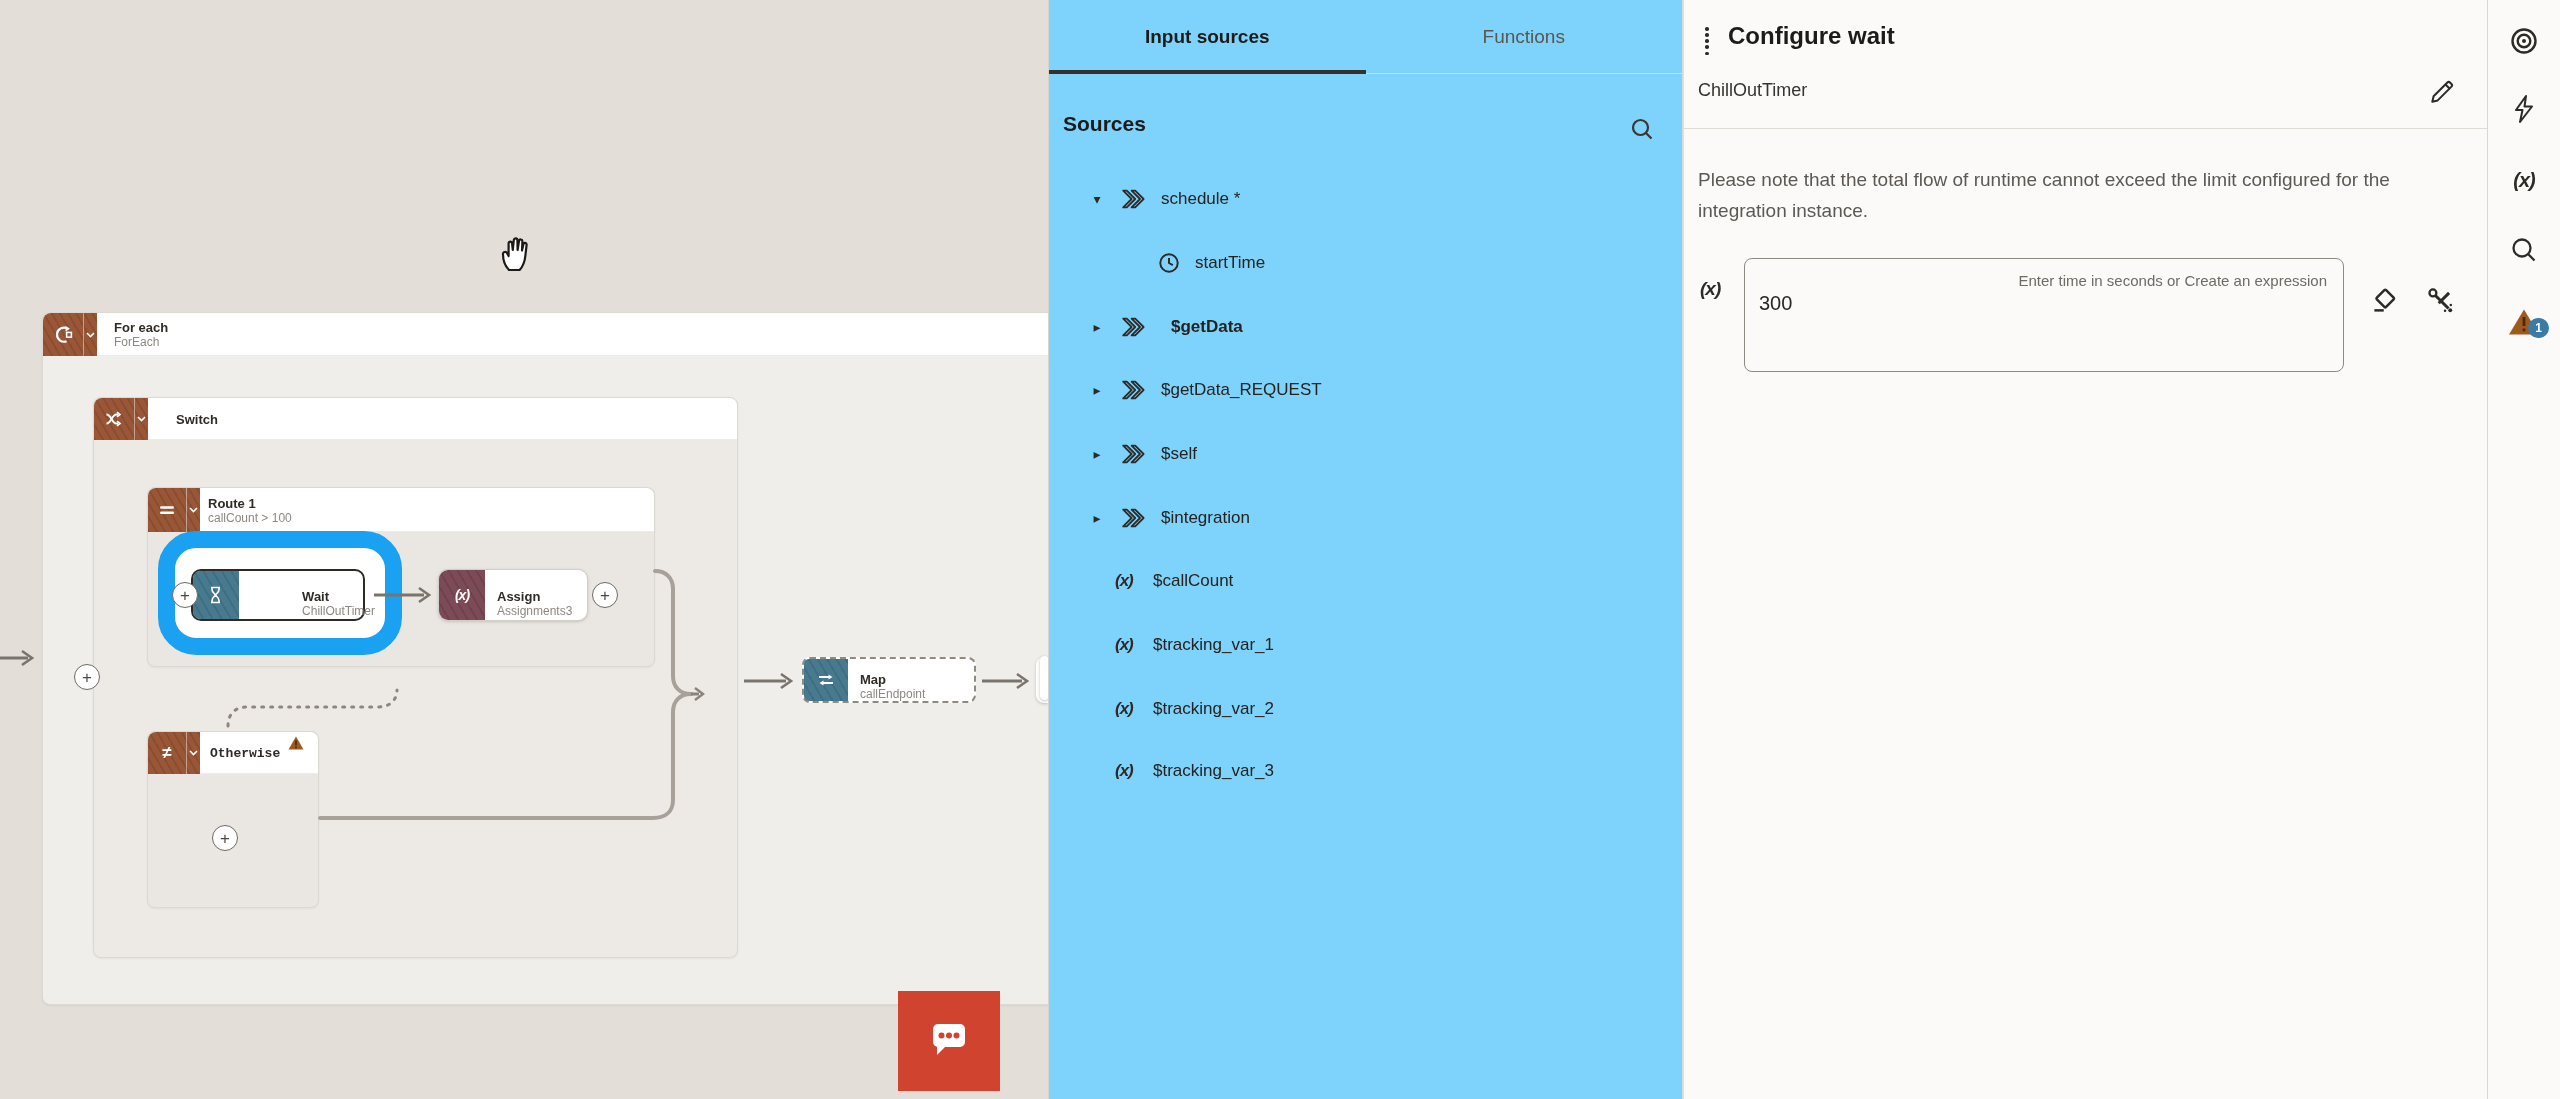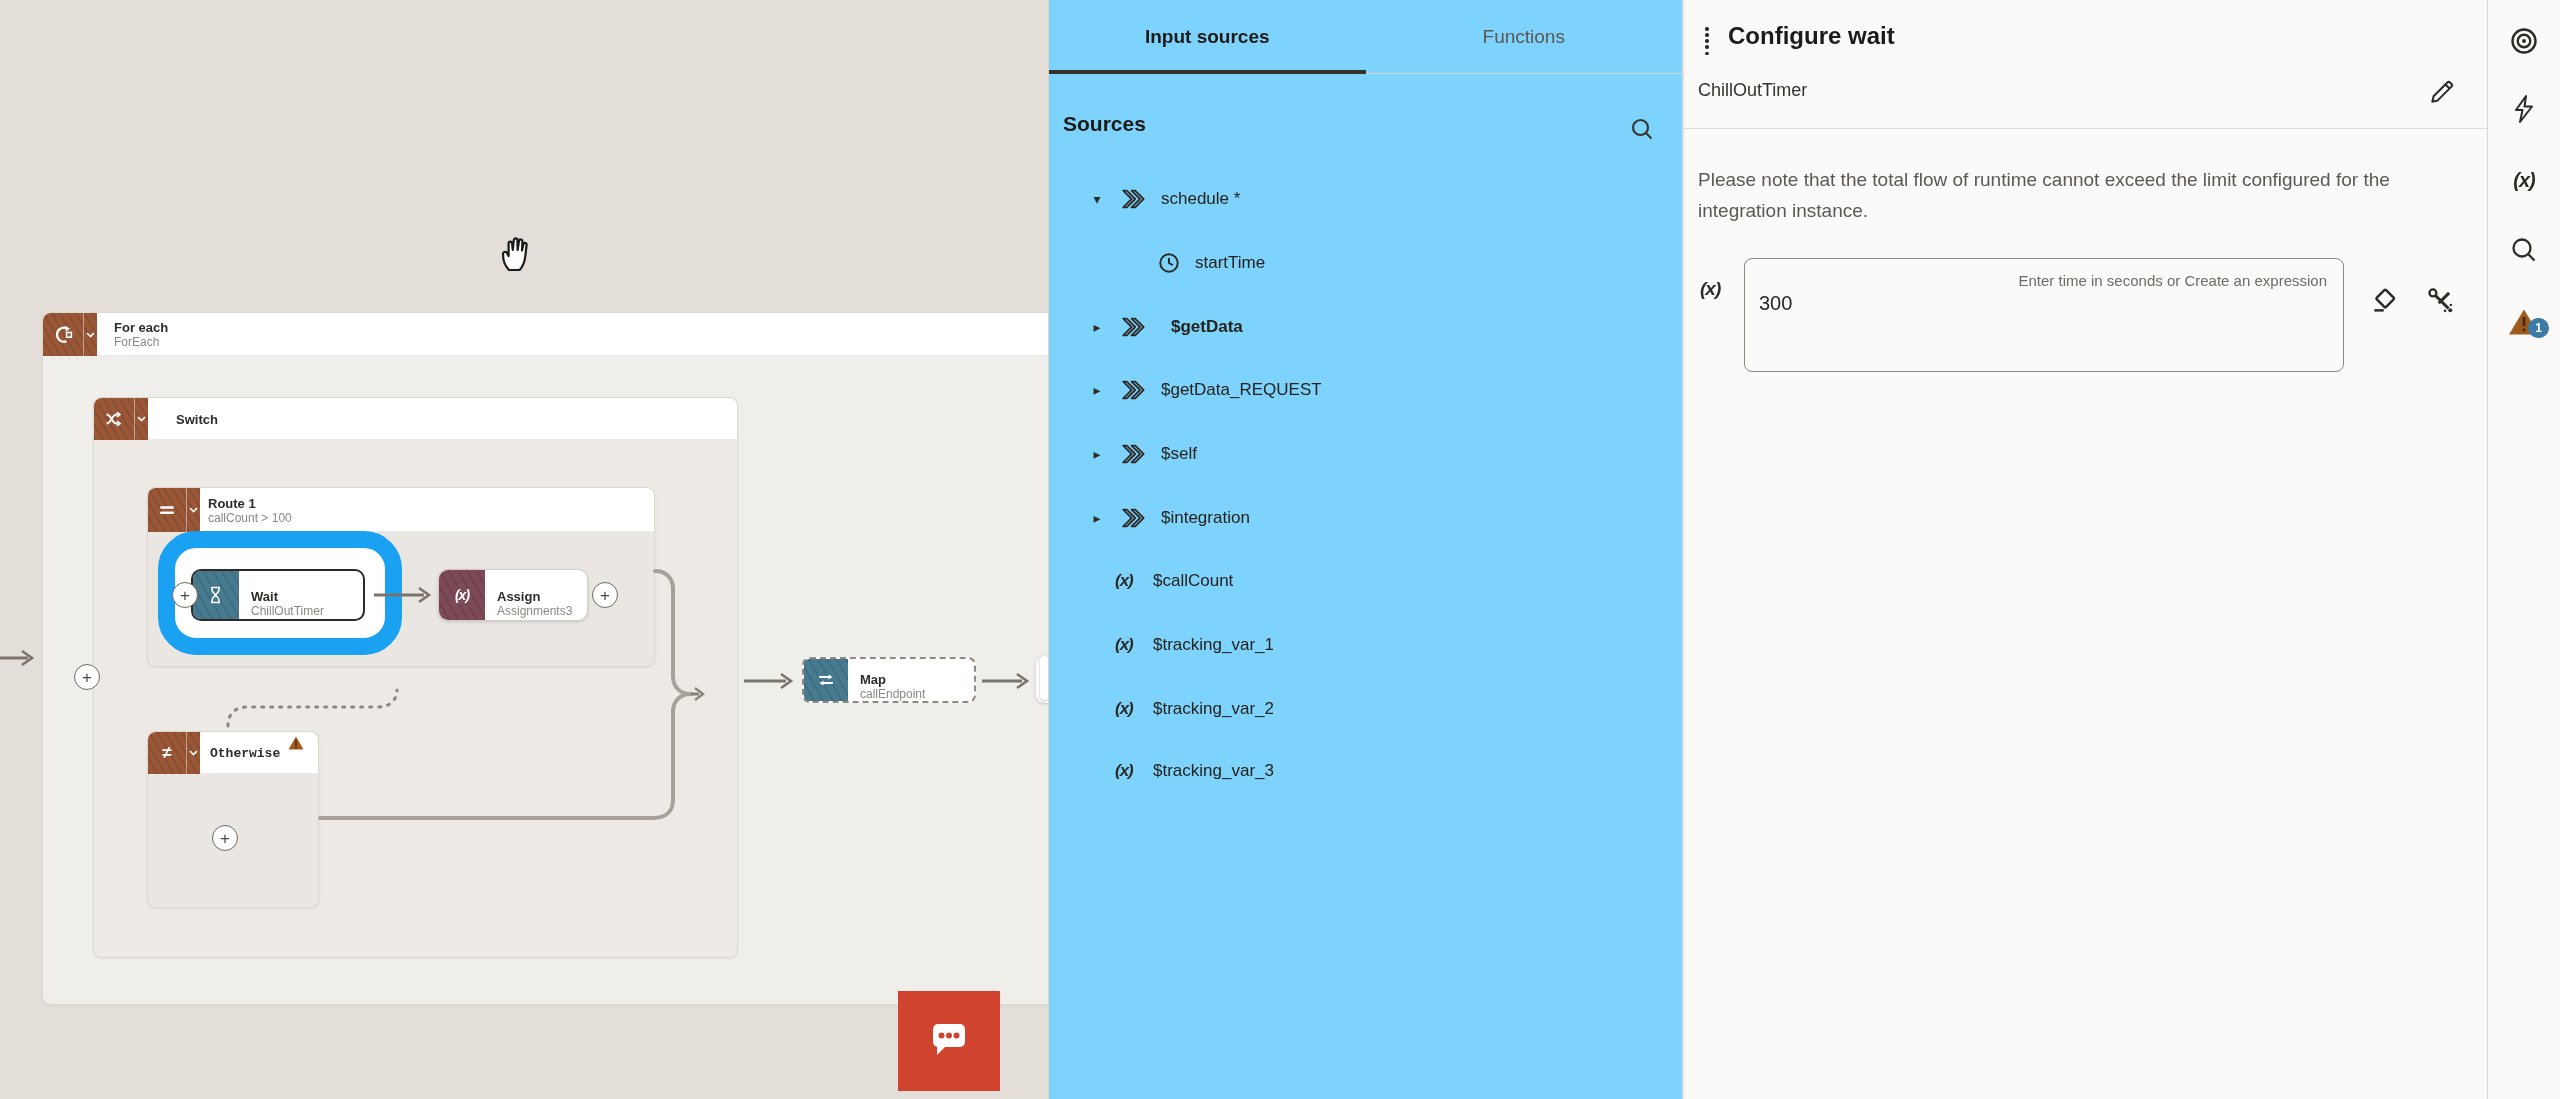--- a/index.html
+++ b/index.html
@@ -148,21 +148,21 @@
 
     <line x1="744" y1="681" x2="786" y2="681" stroke="#7b746d" stroke-width="3"></line>
     <path d="M781 674 L791 681 L781 688" fill="none" stroke="#7b746d" stroke-width="2.6"></path>
 
     <line x1="982" y1="681" x2="1022" y2="681" stroke="#7b746d" stroke-width="3"></line>
     <path d="M1017 674 L1027 681 L1017 688" fill="none" stroke="#7b746d" stroke-width="2.6"></path>
   </svg>
 
   <div class="blue-ring"></div>
 
-  <div class="node-card" style="left:191px;top:569px;width:174px;height:52px;border:2px solid #2d2a26;">
+  <div class="node-card" style="left:191px;top:569px;width:174px;height:52px;border:2px solid #2d2a26;justify-content:space-between;">
     <div class="iconbox teal" style="position:relative;width:46px;height:48px;border-radius:7px 0 0 7px;">
       <span class="glyph">
         <svg width="22" height="22" viewBox="0 0 22 22">
             <path d="M6 3.5 L15 3.5 M6 18.5 L15 18.5 M7 3.5 L7 5.5 C7 8.5 9.4 9 10.5 11 C11.6 13 14 13.5 14 16.5 L14 18.5 M14 3.5 L14 5.5 C14 8.5 11.6 9 10.5 11 C9.4 13 7 13.5 7 16.5 L7 18.5" fill="none" stroke="#fff" stroke-width="1.6"></path>
           </svg>
       </span>
     </div>
     <div class="hdr-text" style="position:relative;left:12px;top:8px;">
       <span class="node-title">Wait</span>
       <span class="node-sub">ChillOutTimer</span>

